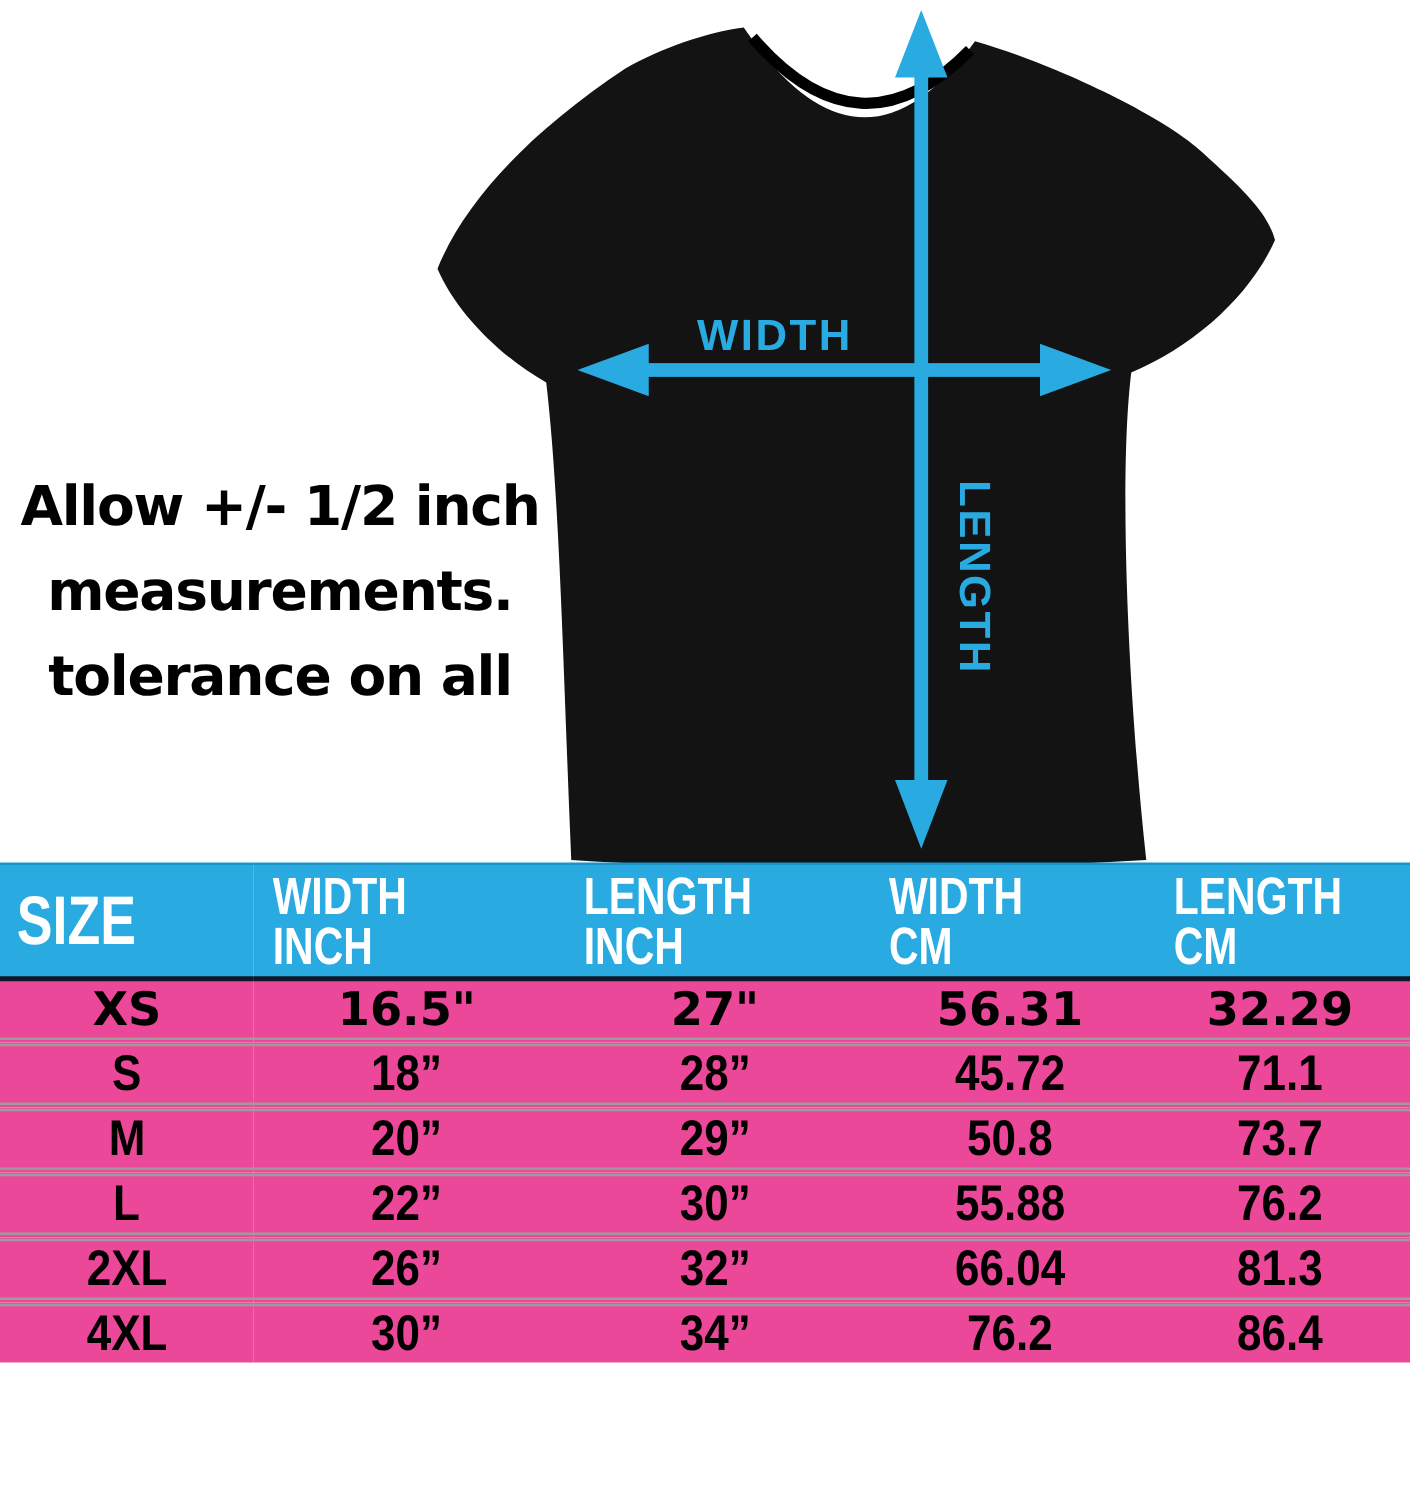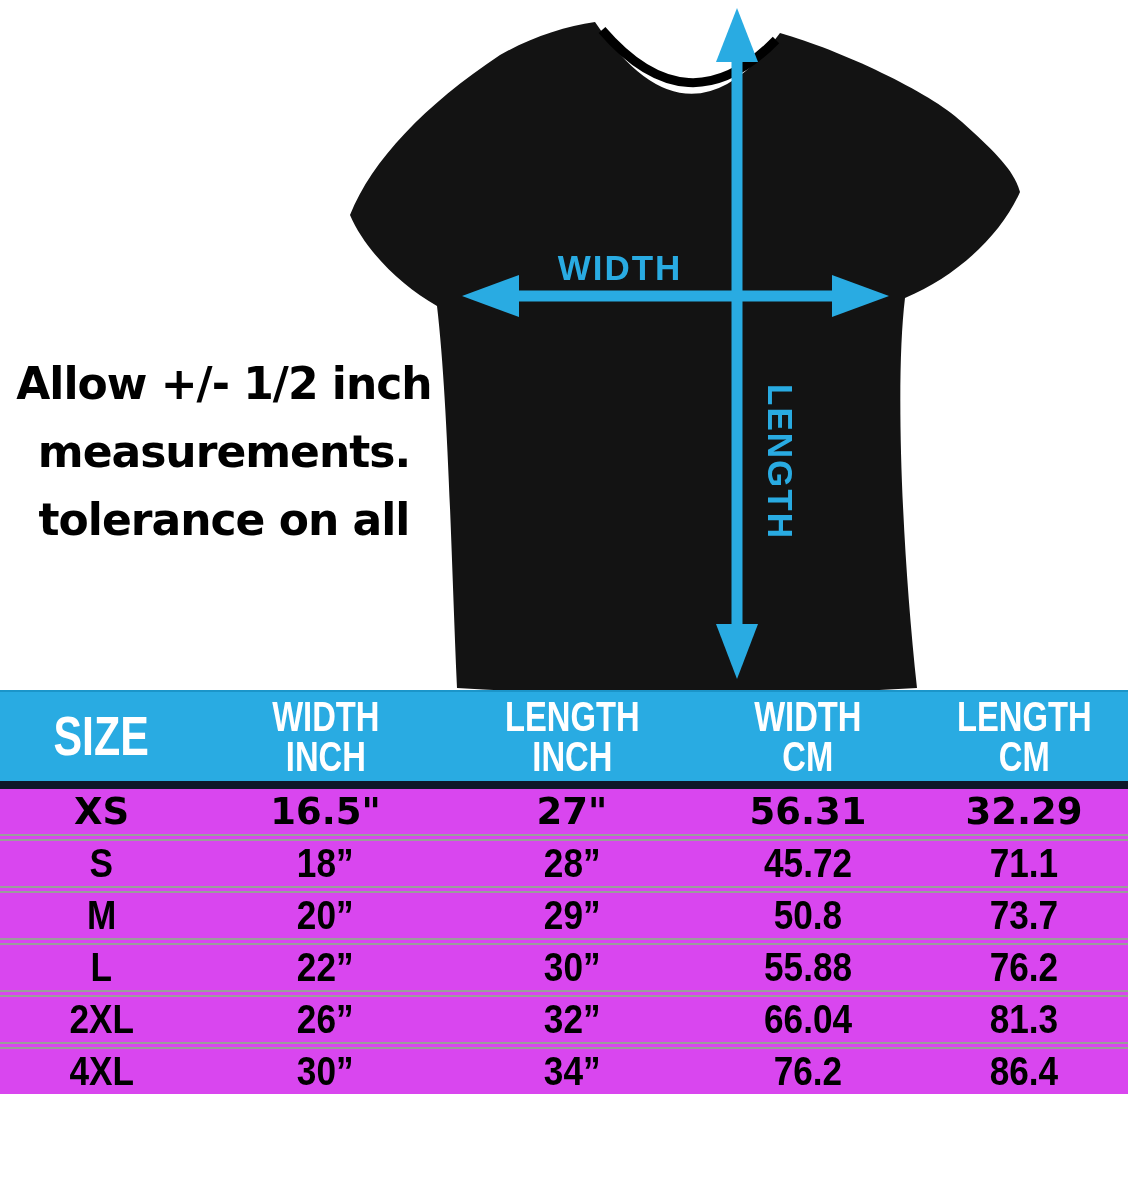--- a/index.html
+++ b/index.html
@@ -32,21 +32,21 @@
   .arrow { fill: var(--accent); }
   .svg-label {
     fill: var(--accent);
     font-family: "Liberation Sans", sans-serif;
     font-weight: bold;
     font-size: 35px;
     letter-spacing: 2px;
   }
   .tolerance {
     position: absolute;
-    top: 350px;
+    top: 372px;
     left: 0;
     width: 448px;
     text-align: center;
     color: #000;
     font-family: "DejaVu Sans", sans-serif;
     font-weight: bold;
     font-size: 44px;
     line-height: 68px;
     letter-spacing: -1px;
   }
@@ -55,44 +55,44 @@
     top: 690px;
     left: 0;
     width: 1128px;
     border-collapse: collapse;
     table-layout: fixed;
   }
   table.size-table thead th {
     background: var(--accent);
     height: 89px;
     padding: 0;
-    text-align: center;
+    text-align: left;
     vertical-align: middle;
-    border-bottom: 8px solid #0f172a;
+    border-bottom: 4px solid #0f172a;
     border-top: 2px solid #1b95c9;
   }
   th .h {
     display: inline-block;
     transform: scaleX(0.78);
     color: #ffffff;
     font-weight: bold;
     font-size: 42px;
     line-height: 40px;
     white-space: pre-line;
   }
   th.size-col .h {
     font-size: 55px;
     line-height: 55px;
   }
   table.size-table tbody td {
     height: 45px;
     padding: 0;
     text-align: center;
     vertical-align: middle;
-    background: #d946ef;
+    background: #ec4899;
   }
   table.size-table tbody tr + tr td {
     border-top: 7px double #9c9c9c;
   }
   .cellspan {
     display: inline-block;
     color: #000;
     font-weight: bold;
     font-size: 40px;
     transform: scaleX(0.88);

